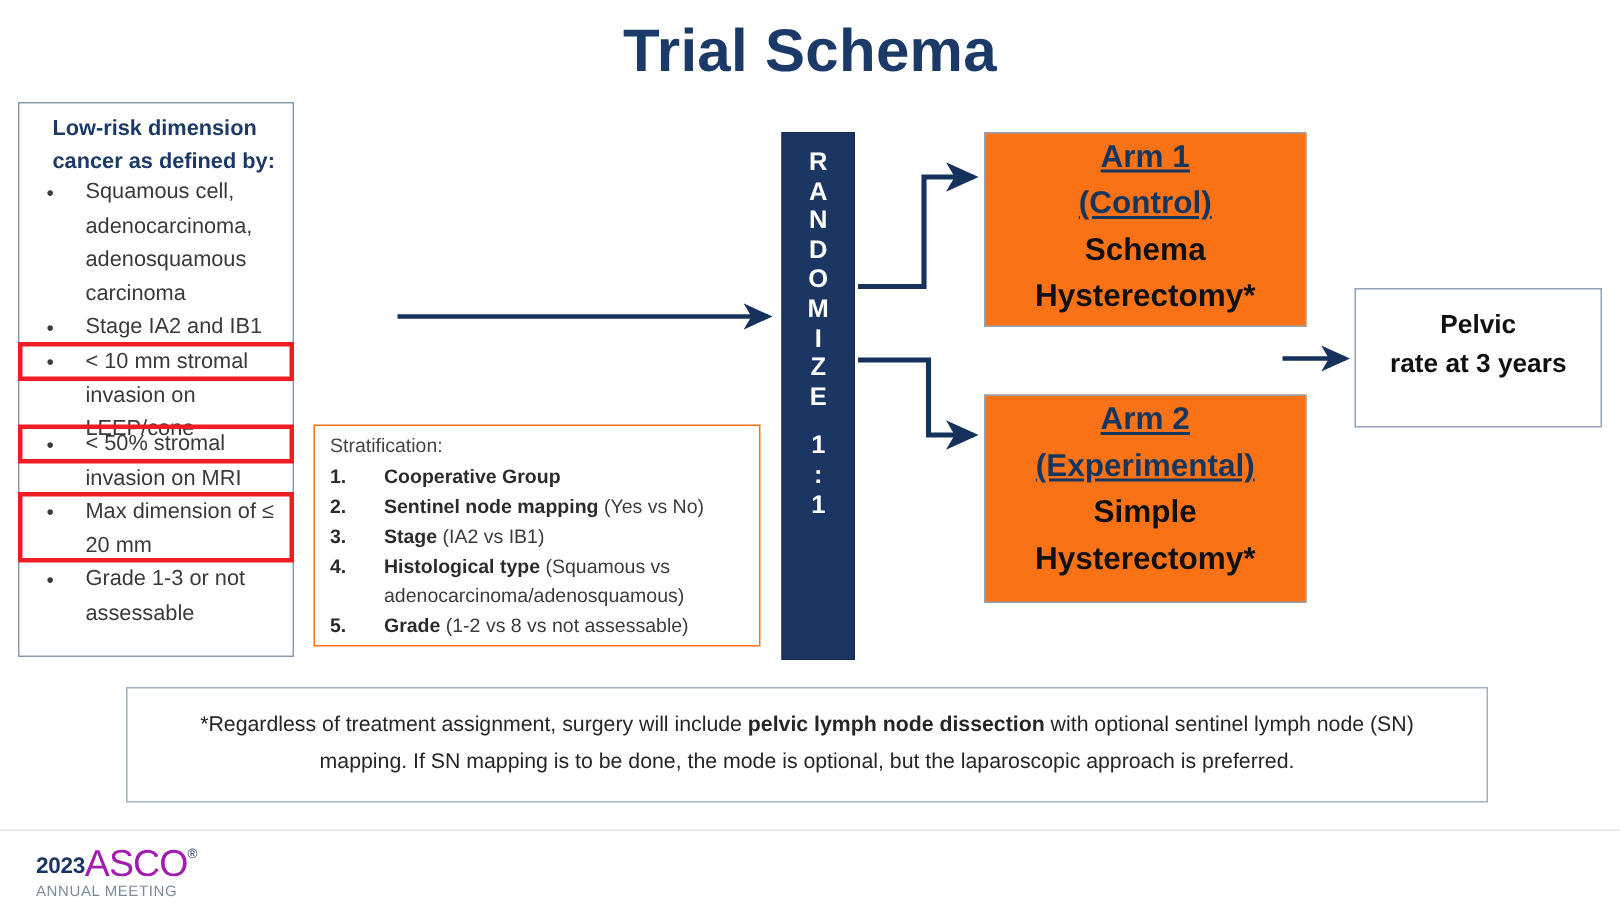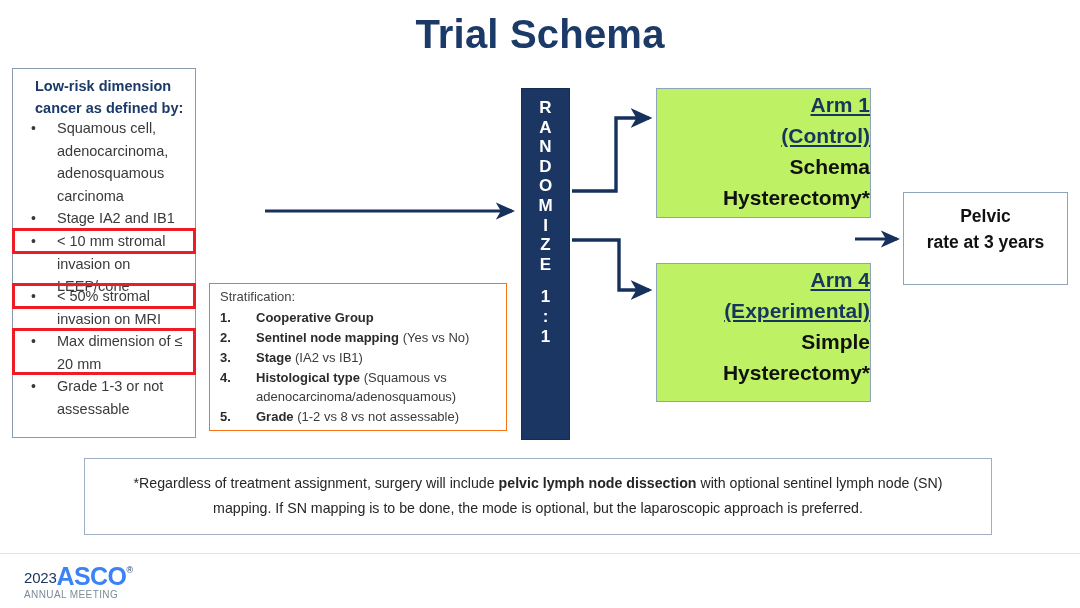--- a/index.html
+++ b/index.html
@@ -51,22 +51,22 @@
     position:absolute;left:521px;top:88px;width:49px;height:352px;
     background:#1b3663;border:1px solid #162c52;box-sizing:border-box;
     color:#fff;font-weight:bold;font-size:17px;text-align:center;
     padding-top:9px;box-sizing:border-box;
   }
   #rand-bar .ch{display:block;line-height:19.6px;}
   #rand-bar .gap{display:block;height:13px;}
 
   
   .arm-box{
-    position:absolute;border:1px solid #8fa3bb;background:#bef264;box-sizing:border-box;
-    text-align:right;
+    position:absolute;border:1px solid #8fa3bb;background:#f97316;box-sizing:border-box;
+    text-align:center;
   }
   #arm1-box{left:656px;top:88px;width:215px;height:130px;}
   #arm2-box{left:656px;top:263px;width:215px;height:139px;}
   .arm-link{font-size:21px;font-weight:bold;color:#17365d;text-decoration:underline;line-height:31px;}
   .arm-proc{font-size:21px;font-weight:bold;color:#111;line-height:31px;}
 
   
   #outcome-box{
     position:absolute;left:903px;top:192px;width:165px;height:93px;
     border:1px solid #8fa3bb;background:#fff;box-sizing:border-box;
@@ -84,22 +84,22 @@
     padding:12px 22px 0 22px;
   }
   #footnote-text{font-size:14.2px;color:#262626;line-height:25px;text-align:center;}
   #footnote-text b{font-weight:bold;}
 
   
   #footer-rule{position:absolute;left:0;top:553px;width:1080px;height:1px;background:#e2e6ea;}
   #footer{position:absolute;left:0;top:554px;width:1080px;height:54px;background:#fff;}
 
   #asco-left{position:absolute;left:24px;top:8px;width:120px;}
-  #asco-left .yr{font-size:15px;color:#1b3663;font-weight:normal;letter-spacing:-.2px;}
-  #asco-left .wm{font-size:25px;color:#3b82f6;font-weight:bold;letter-spacing:-.6px;vertical-align:-2px;}
+  #asco-left .yr{font-size:15px;color:#1b3663;font-weight:bold;letter-spacing:-.2px;}
+  #asco-left .wm{font-size:25px;color:#a21caf;font-weight:normal;letter-spacing:-.6px;vertical-align:-2px;}
   #asco-left .reg{font-size:9px;color:#14305c;vertical-align:10px;}
   #asco-left .am{display:block;font-size:10px;color:#7b8b99;letter-spacing:.4px;margin-top:-2px;}
 </style>
 </head>
 <body>
 
 <div class="slide">
 
   <div id="title">Trial Schema</div>
 
@@ -187,21 +187,21 @@
   </div>
 
   <div class="arm-box" id="arm1-box">
     <div class="arm-link">Arm 1</div>
     <div class="arm-link">(Control)</div>
     <div class="arm-proc">Schema</div>
     <div class="arm-proc">Hysterectomy*</div>
   </div>
 
   <div class="arm-box" id="arm2-box">
-    <div class="arm-link">Arm 4</div>
+    <div class="arm-link">Arm 2</div>
     <div class="arm-link">(Experimental)</div>
     <div class="arm-proc">Simple</div>
     <div class="arm-proc">Hysterectomy*</div>
   </div>
 
   <div id="outcome-box">
     <div>Pelvic</div>
     <div>rate at 3 years</div>
   </div>
 

